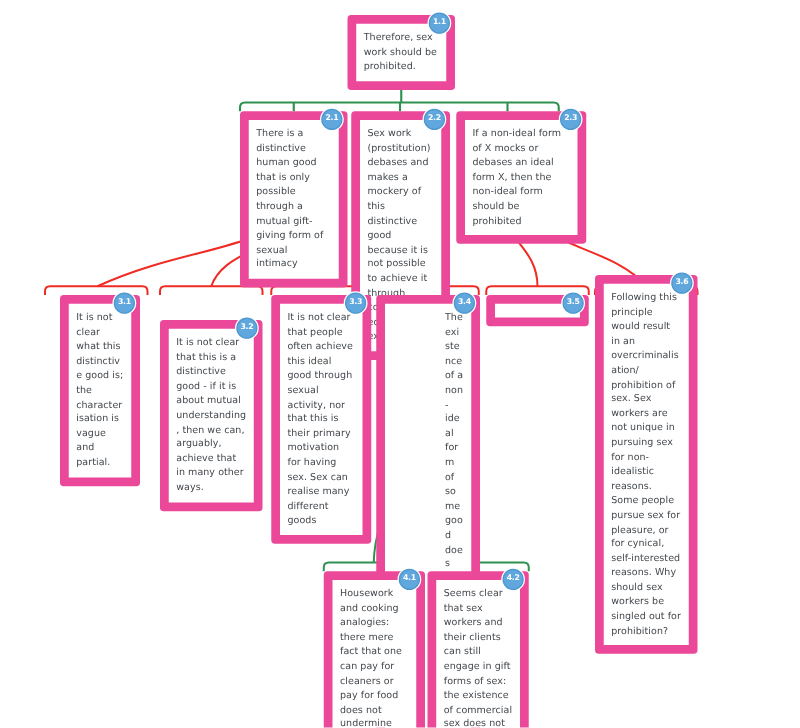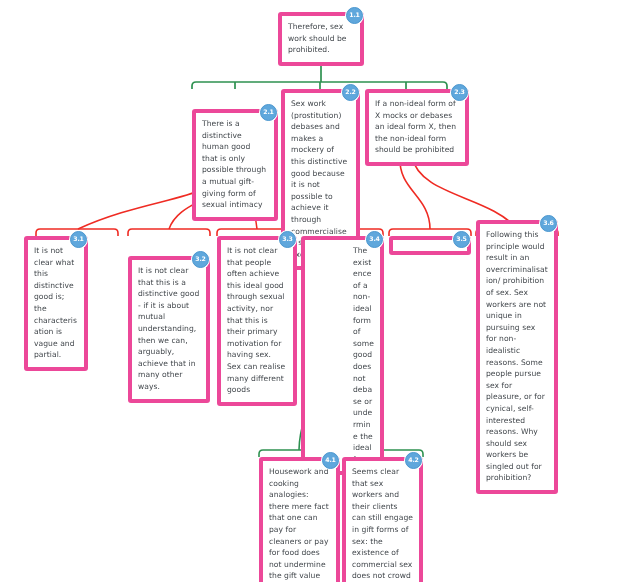--- a/index.html
+++ b/index.html
@@ -25,21 +25,21 @@
     position: absolute;
     left: 0; top: 0;
     width: 640px;
     height: 582px;
     pointer-events: none;
   }
   .node {
     position: absolute;
     box-sizing: border-box;
     background: #ffffff;
-    border: 4px solid #ec4899;
+    border: 7px solid #ec4899;
     border-radius: 3px;
     padding: 5px 6px 6px 6px;
     font-size: 7.6px;
     line-height: 11.6px;
     color: #43484d;
     letter-spacing: 0.05px;
     z-index: 5;
   }
   .node-text {
     display: block;
@@ -107,36 +107,36 @@
       <path d="M 259 457 L 259 454 Q 259 450 263 450 L 336 450 Q 340 450 340 454 L 340 457" stroke="#2e9150" stroke-width="1.6" fill="none"></path>
       <path d="M 342 457 L 342 454 Q 342 450 346 450 L 419 450 Q 423 450 423 454 L 423 457" stroke="#2e9150" stroke-width="1.6" fill="none"></path>
     </g>
   </svg>
 
   <div class="node" style="left:278px; top:12px; width:86px;">
     <span class="badge">1.1</span>
     <span class="node-text">Therefore, sex work should be prohibited.</span>
   </div>
 
-  <div class="node" style="left:192px; top:89px; width:86px;margin-top:20px;">
+  <div class="node" style="left:192px; top:89px; width:86px;">
     <span class="badge">2.1</span>
     <span class="node-text">There is a distinctive human good that is only possible through a mutual gift-giving form of sexual intimacy</span>
   </div>
 
   <div class="node" style="left:281px; top:89px; width:79px;">
     <span class="badge">2.2</span>
     <span class="node-text">Sex work (prostitution) debases and makes a mockery of this distinctive good because it is not possible to achieve it through commercialised sexual exchanges.</span>
   </div>
 
   <div class="node" style="left:365px; top:89px; width:104px;">
     <span class="badge">2.3</span>
     <span class="node-text">If a non-ideal form of X mocks or debases an ideal form X, then the non-ideal form should be prohibited</span>
   </div>
 
-  <div class="node" style="left:24px; top:236px; width:64px;">
+  <div class="node" style="left:48px; top:236px; width:64px;">
     <span class="badge">3.1</span>
     <span class="node-text">It is not clear what this distinctive good is; the characterisation is vague and partial.</span>
   </div>
 
   <div class="node" style="left:128px; top:236px; width:82px;margin-top:20px;">
     <span class="badge">3.2</span>
     <span class="node-text">It is not clear that this is a distinctive good - if it is about mutual understanding, then we can, arguably, achieve that in many other ways.</span>
   </div>
 
   <div class="node" style="left:217px; top:236px; width:80px;">

